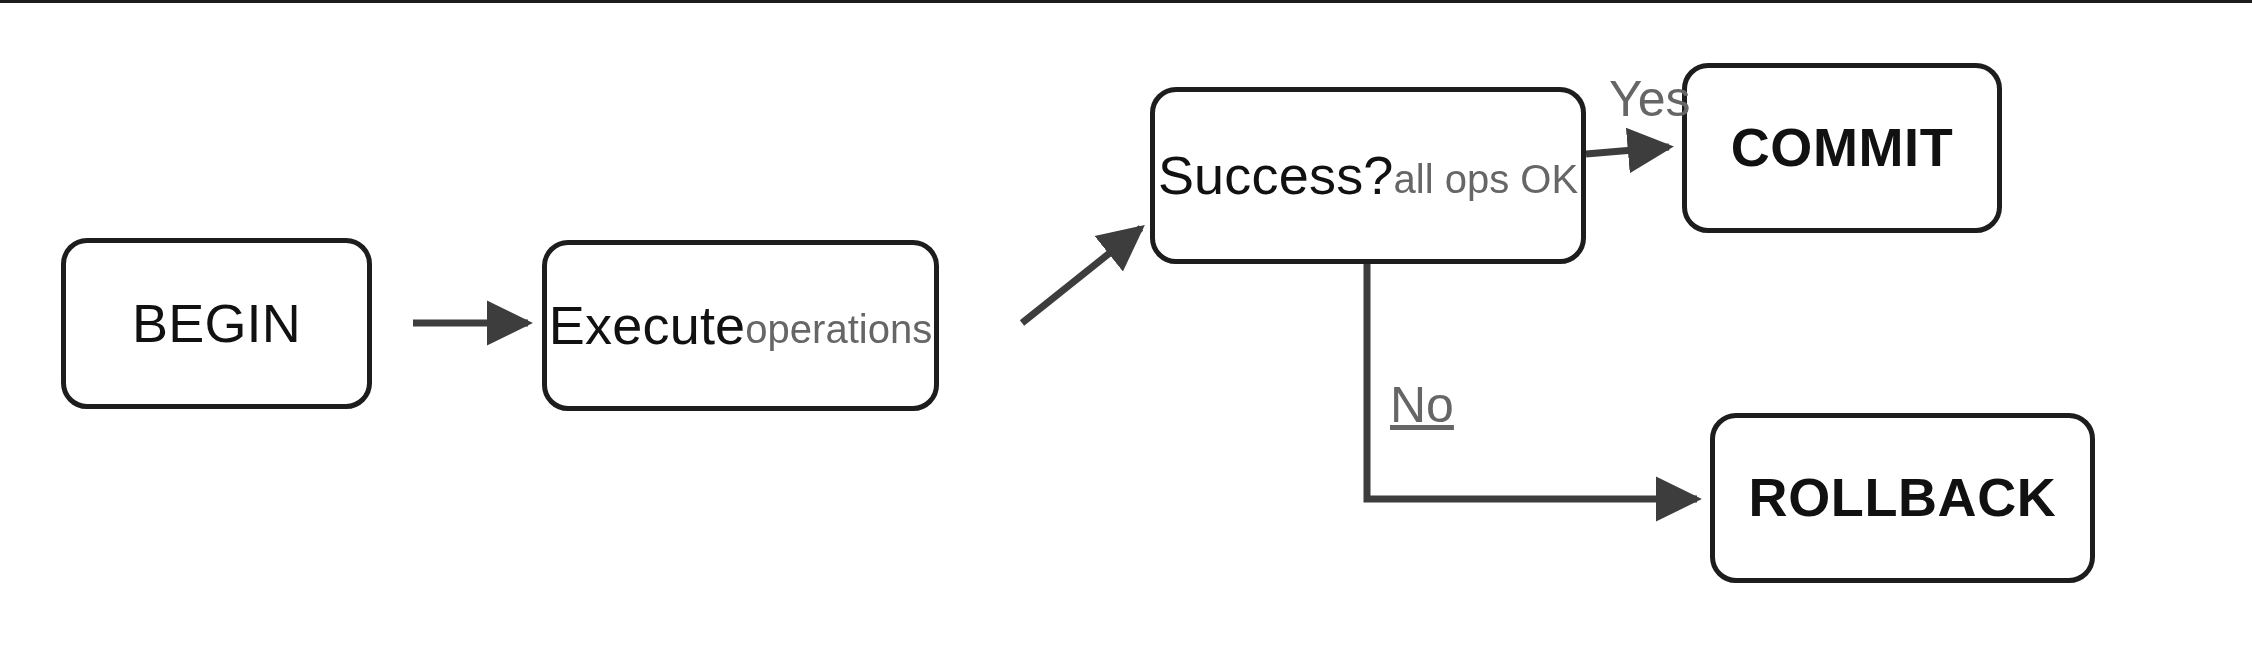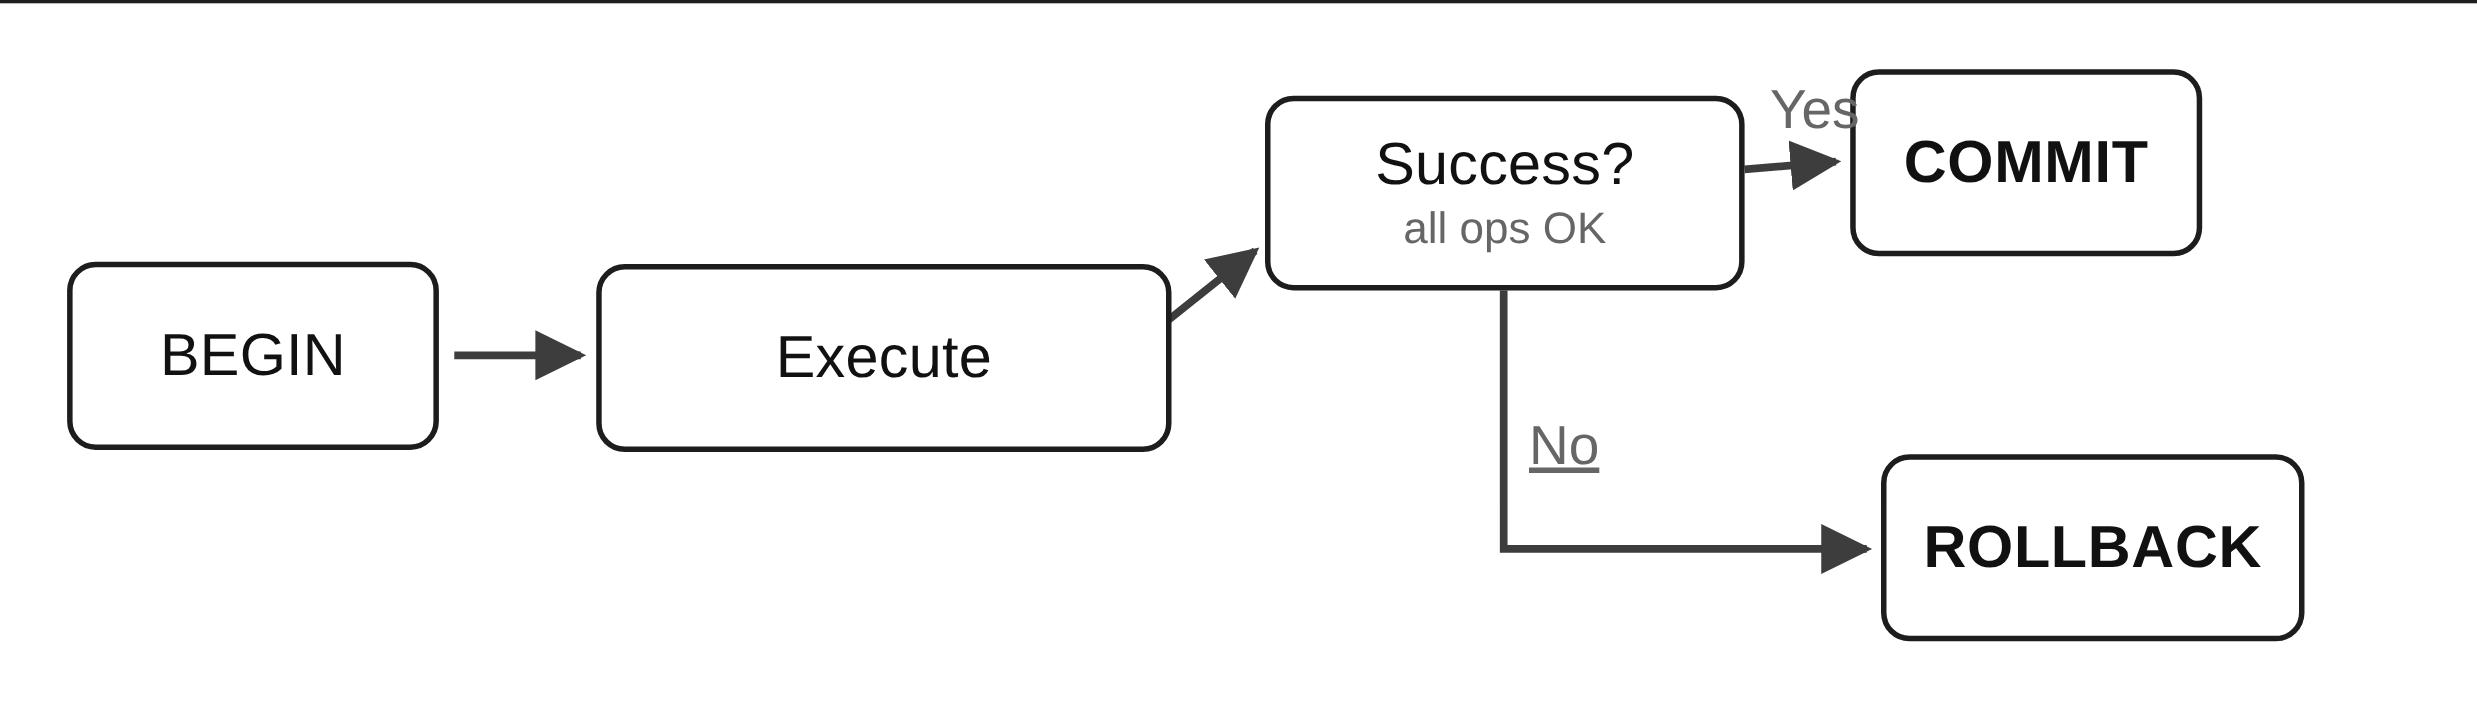--- a/index.html
+++ b/index.html
@@ -34,21 +34,21 @@
     width: 2252px;
     height: 656px;
   }
   .node {
     position: absolute;
     box-sizing: border-box;
     background: #ffffff;
     border: 5px solid #1d1d1d;
     border-radius: 26px;
     display: flex;
-    flex-direction: column;
+    flex-direction: row;
     align-items: center;
     justify-content: center;
     text-align: center;
     z-index: 3;
   }
   .node-title {
     color: #111111;
     font-size: 54px;
     line-height: 1.06;
     font-weight: 400;
@@ -70,22 +70,22 @@
   .edge-label {
     position: absolute;
     color: #666666;
     font-size: 50px;
     line-height: 1;
     font-weight: 400;
     white-space: nowrap;
     z-index: 4;
   }
   
-  #node-begin     { left: 61px;   top: 238px; width: 338px; height: 171px; }
-  #node-execute   { left: 542px;  top: 240px; width: 523px; height: 171px; }
+  #node-begin     { left: 61px;   top: 238px; width: 311px; height: 171px; }
+  #node-execute   { left: 542px;  top: 240px; width: 397px; height: 171px; }
   #node-success   { left: 1150px; top: 87px;  width: 436px; height: 177px; }
   #node-commit    { left: 1682px; top: 63px;  width: 320px; height: 170px; }
   #node-rollback  { left: 1710px; top: 413px; width: 385px; height: 170px; }
   
   #label-yes { left: 1609px; top: 74px; }
   #label-no  { left: 1390px; top: 380px; text-decoration: underline; }
 </style>
 </head>
 <body>
 
@@ -116,20 +116,21 @@
       <path d="M1367,264 L1367,499 L1697,499" fill="none" stroke="#3d3d3d" stroke-width="7" stroke-linejoin="miter" marker-end="url(#arrowhead)"></path>
     </g>
   </svg>
 
   <div class="node" id="node-begin">
     <div class="node-title">BEGIN</div>
   </div>
 
   <div class="node" id="node-execute">
     <div class="node-title">Execute</div>
+    <div class="node-subtitle">operations</div>
   </div>
 
   <div class="node" id="node-success">
     <div class="node-title">Success?</div>
     <div class="node-subtitle">all ops OK</div>
   </div>
 
   <div class="node" id="node-commit">
     <div class="node-title strong">COMMIT</div>
   </div>

